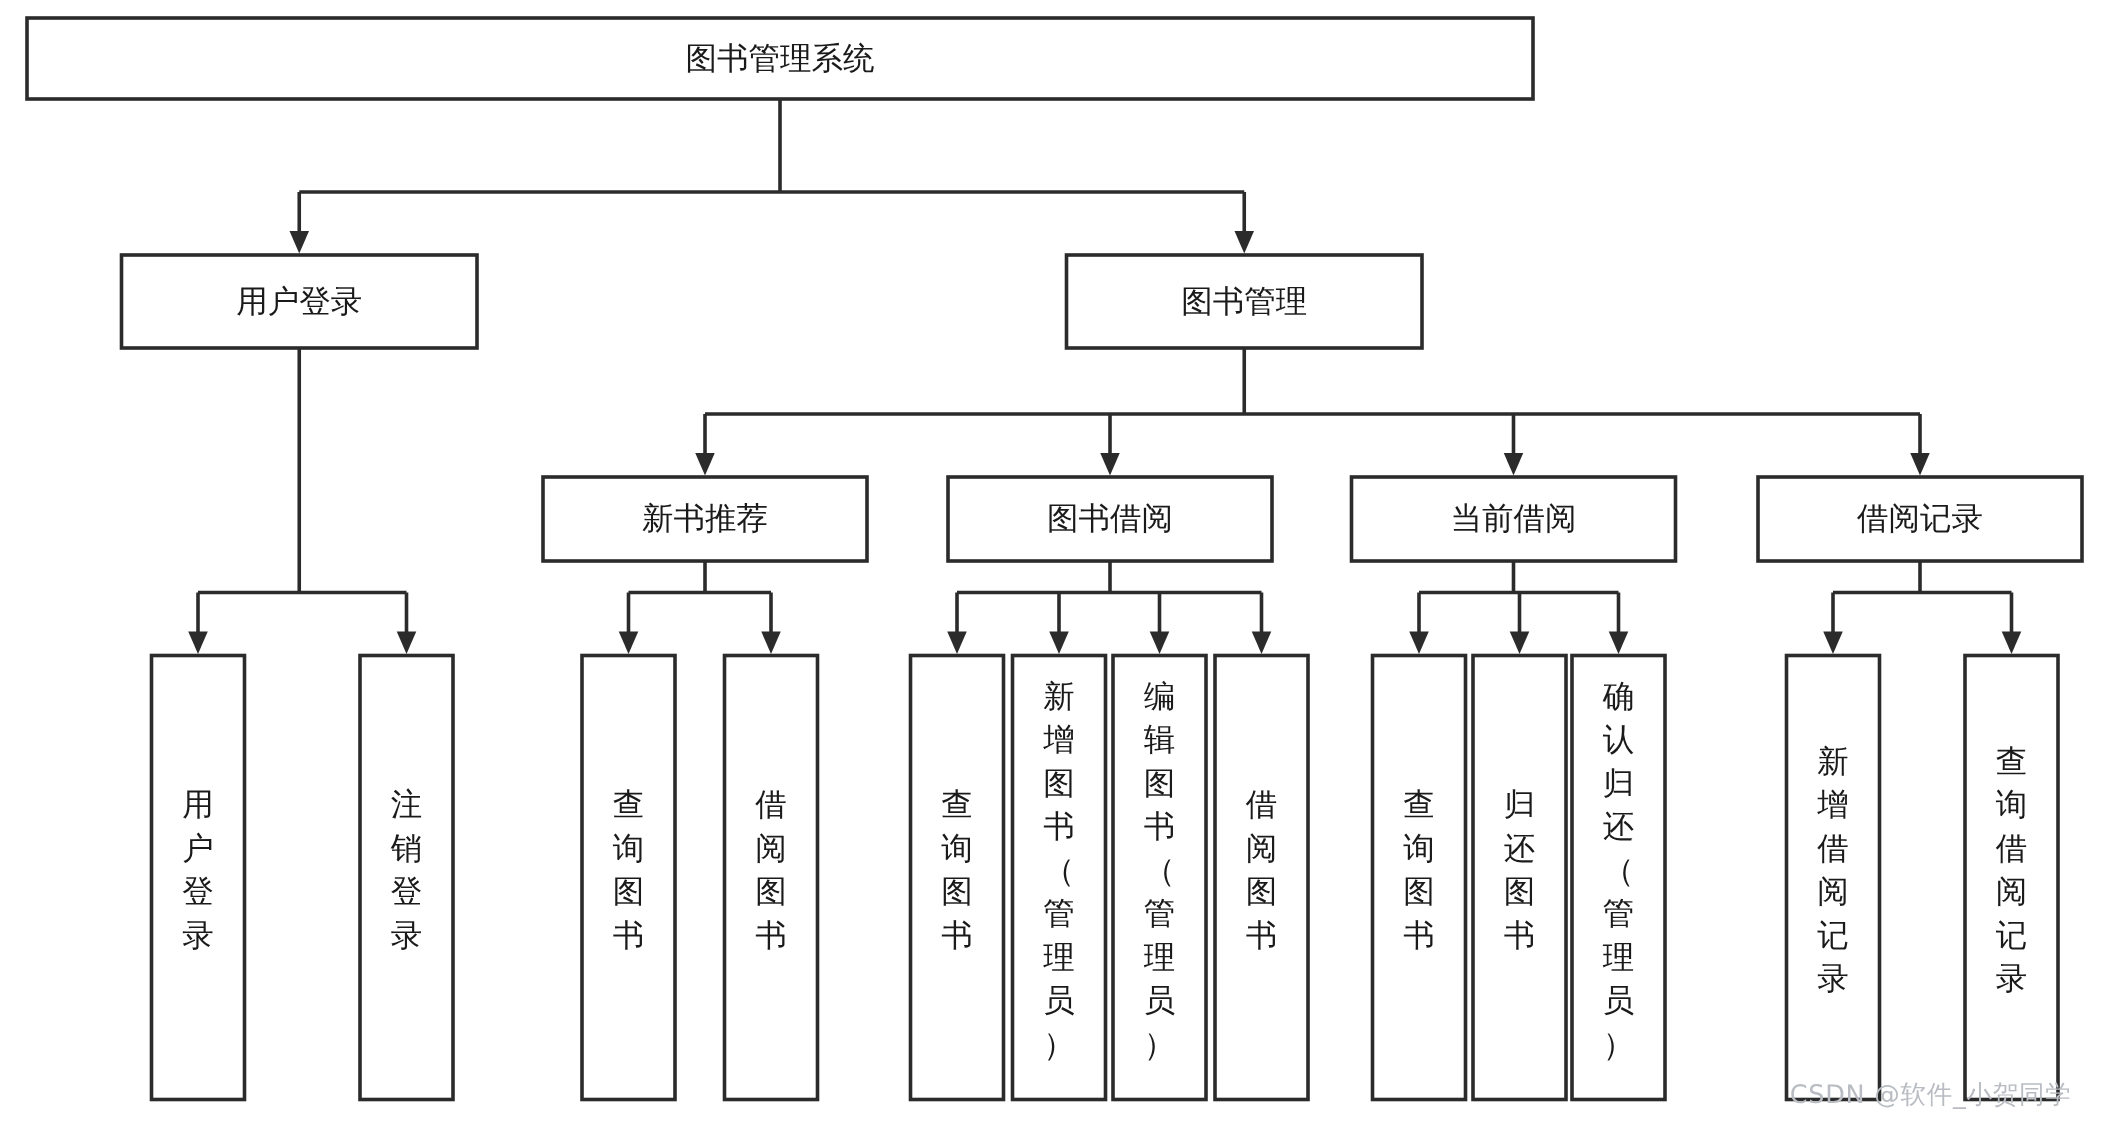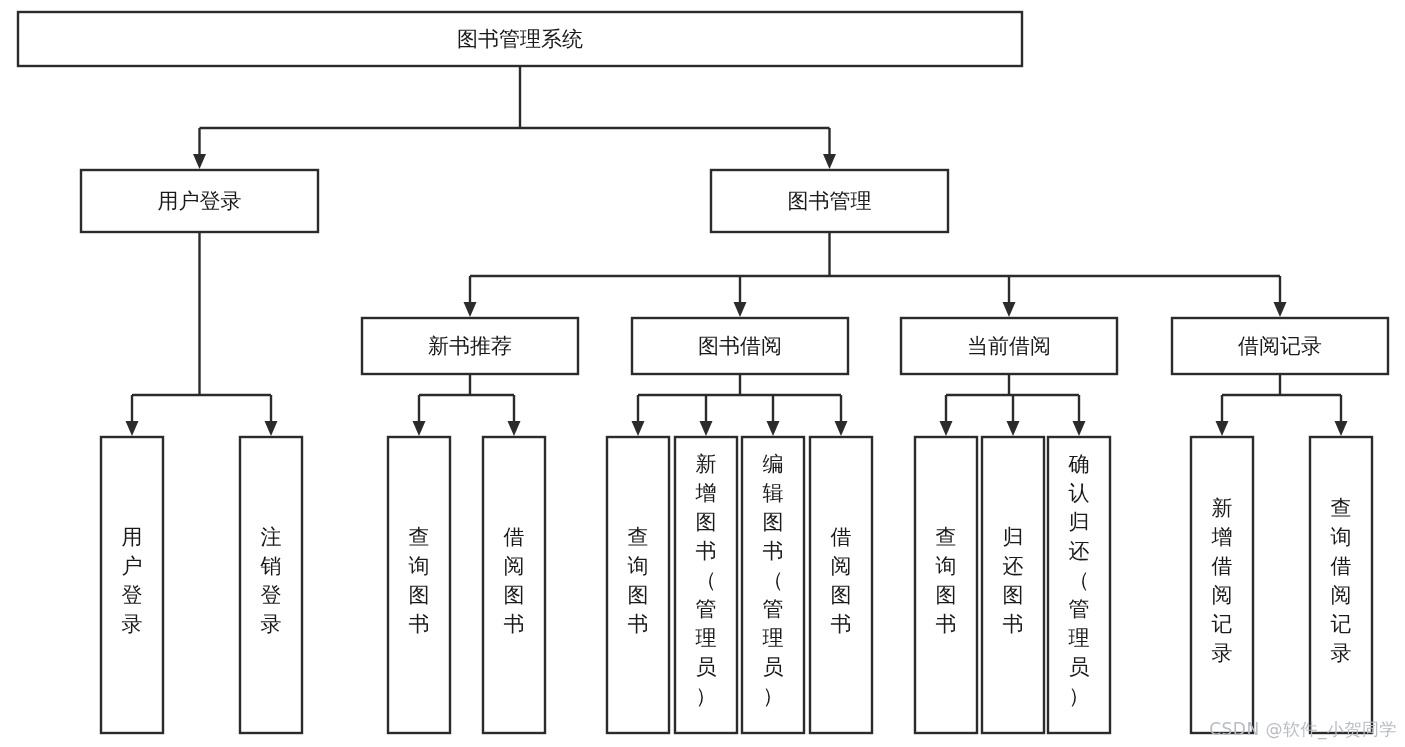--- a/index.html
+++ b/index.html
@@ -44,21 +44,21 @@
   }
   .node-label-h {
     font-family: "DejaVu Sans", "Liberation Sans", sans-serif;
     font-size: 21px;
     fill: #1a1a1a;
     text-anchor: middle;
     dominant-baseline: middle;
   }
   .watermark {
     position: absolute;
-    right: 8px;
+    right: 24px;
     bottom: 6px;
     font-family: "DejaVu Sans", "Liberation Sans", sans-serif;
     font-size: 17px;
     color: #b9bcc2;
     white-space: nowrap;
     letter-spacing: 0.5px;
     pointer-events: none;
   }
 </style>
 </head>

